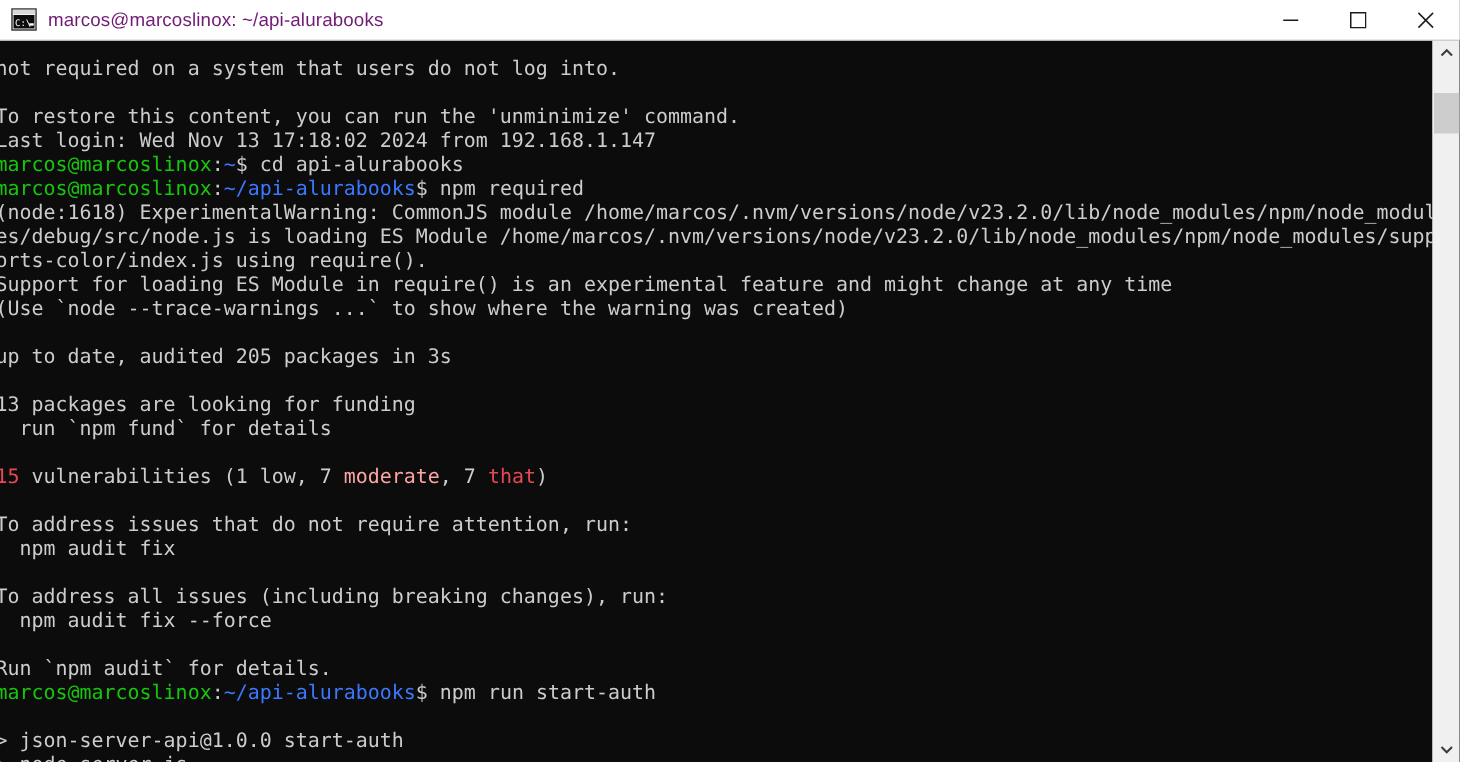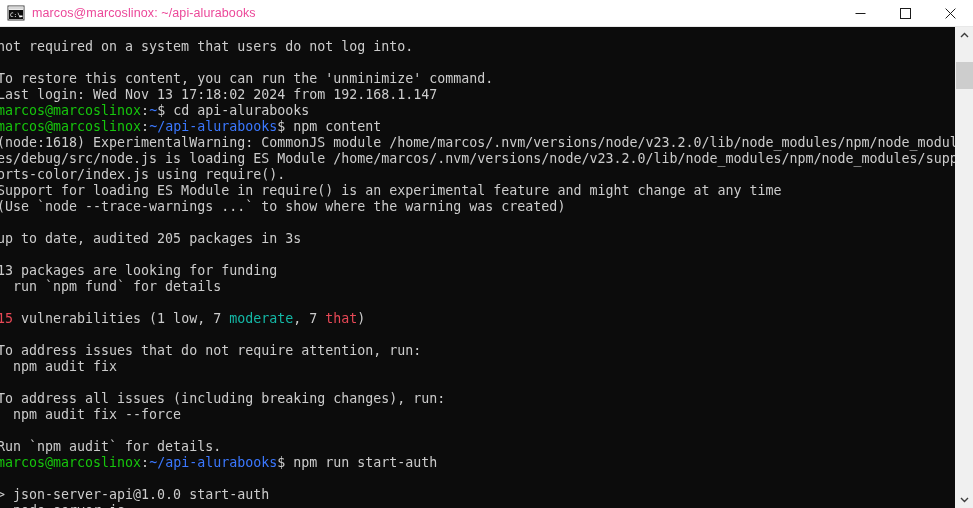--- a/index.html
+++ b/index.html
@@ -37,21 +37,21 @@
     width: 18px;
     height: 18px;
     margin-left: 7px;
     margin-right: 7px;
     flex: 0 0 auto;
     display: block;
   }
   .title-text {
     font-family: "Liberation Sans", sans-serif;
     font-size: 12.5px;
-    color: #ec4899;
+    color: #701a75;
     white-space: nowrap;
     letter-spacing: 0.1px;
     line-height: 26px;
   }
   .titlebar-spacer { flex: 1 1 auto; }
   .winbtns {
     display: flex;
     height: 26px;
     align-items: stretch;
   }
@@ -92,21 +92,21 @@
     height: 16px;
     color: #cccccc;
     white-space: pre;
     overflow: hidden;
     letter-spacing: 0px;
   }
   .c-white   { color: #cccccc; }
   .c-green   { color: #16c60c; }
   .c-blue    { color: #3b78ff; }
   .c-red     { color: #e74856; }
-  .c-yellow  { color: #14b8a6; }
+  .c-yellow  { color: #fca5a5; }
 
   
   .scrollbar {
     width: 17px;
     min-width: 17px;
     background: #f0f0f0;
     border-left: 1px solid #f0f0f0;
     display: flex;
     flex-direction: column;
     position: relative;
@@ -170,21 +170,21 @@
 
   <div class="term-wrap">
 
     <div class="term">
       <div class="term-inner" id="terminal-lines">
           <div class="line"><span class="c-white">not required on a system that users do not log into.</span></div>
           <div class="line">&nbsp;</div>
           <div class="line"><span class="c-white">To restore this content, you can run the 'unminimize' command.</span></div>
           <div class="line"><span class="c-white">Last login: Wed Nov 13 17:18:02 2024 from 192.168.1.147</span></div>
           <div class="line"><span class="c-green">marcos@marcoslinox</span><span class="c-white">:</span><span class="c-blue">~</span><span class="c-white">$ cd api-alurabooks</span></div>
-          <div class="line"><span class="c-green">marcos@marcoslinox</span><span class="c-white">:</span><span class="c-blue">~/api-alurabooks</span><span class="c-white">$ npm content</span></div>
+          <div class="line"><span class="c-green">marcos@marcoslinox</span><span class="c-white">:</span><span class="c-blue">~/api-alurabooks</span><span class="c-white">$ npm required</span></div>
           <div class="line"><span class="c-white">(node:1618) ExperimentalWarning: CommonJS module /home/marcos/.nvm/versions/node/v23.2.0/lib/node_modules/npm/node_modul</span></div>
           <div class="line"><span class="c-white">es/debug/src/node.js is loading ES Module /home/marcos/.nvm/versions/node/v23.2.0/lib/node_modules/npm/node_modules/supp</span></div>
           <div class="line"><span class="c-white">orts-color/index.js using require().</span></div>
           <div class="line"><span class="c-white">Support for loading ES Module in require() is an experimental feature and might change at any time</span></div>
           <div class="line"><span class="c-white">(Use `node --trace-warnings ...` to show where the warning was created)</span></div>
           <div class="line">&nbsp;</div>
           <div class="line"><span class="c-white">up to date, audited 205 packages in 3s</span></div>
           <div class="line">&nbsp;</div>
           <div class="line"><span class="c-white">13 packages are looking for funding</span></div>
           <div class="line"><span class="c-white">  run `npm fund` for details</span></div>

